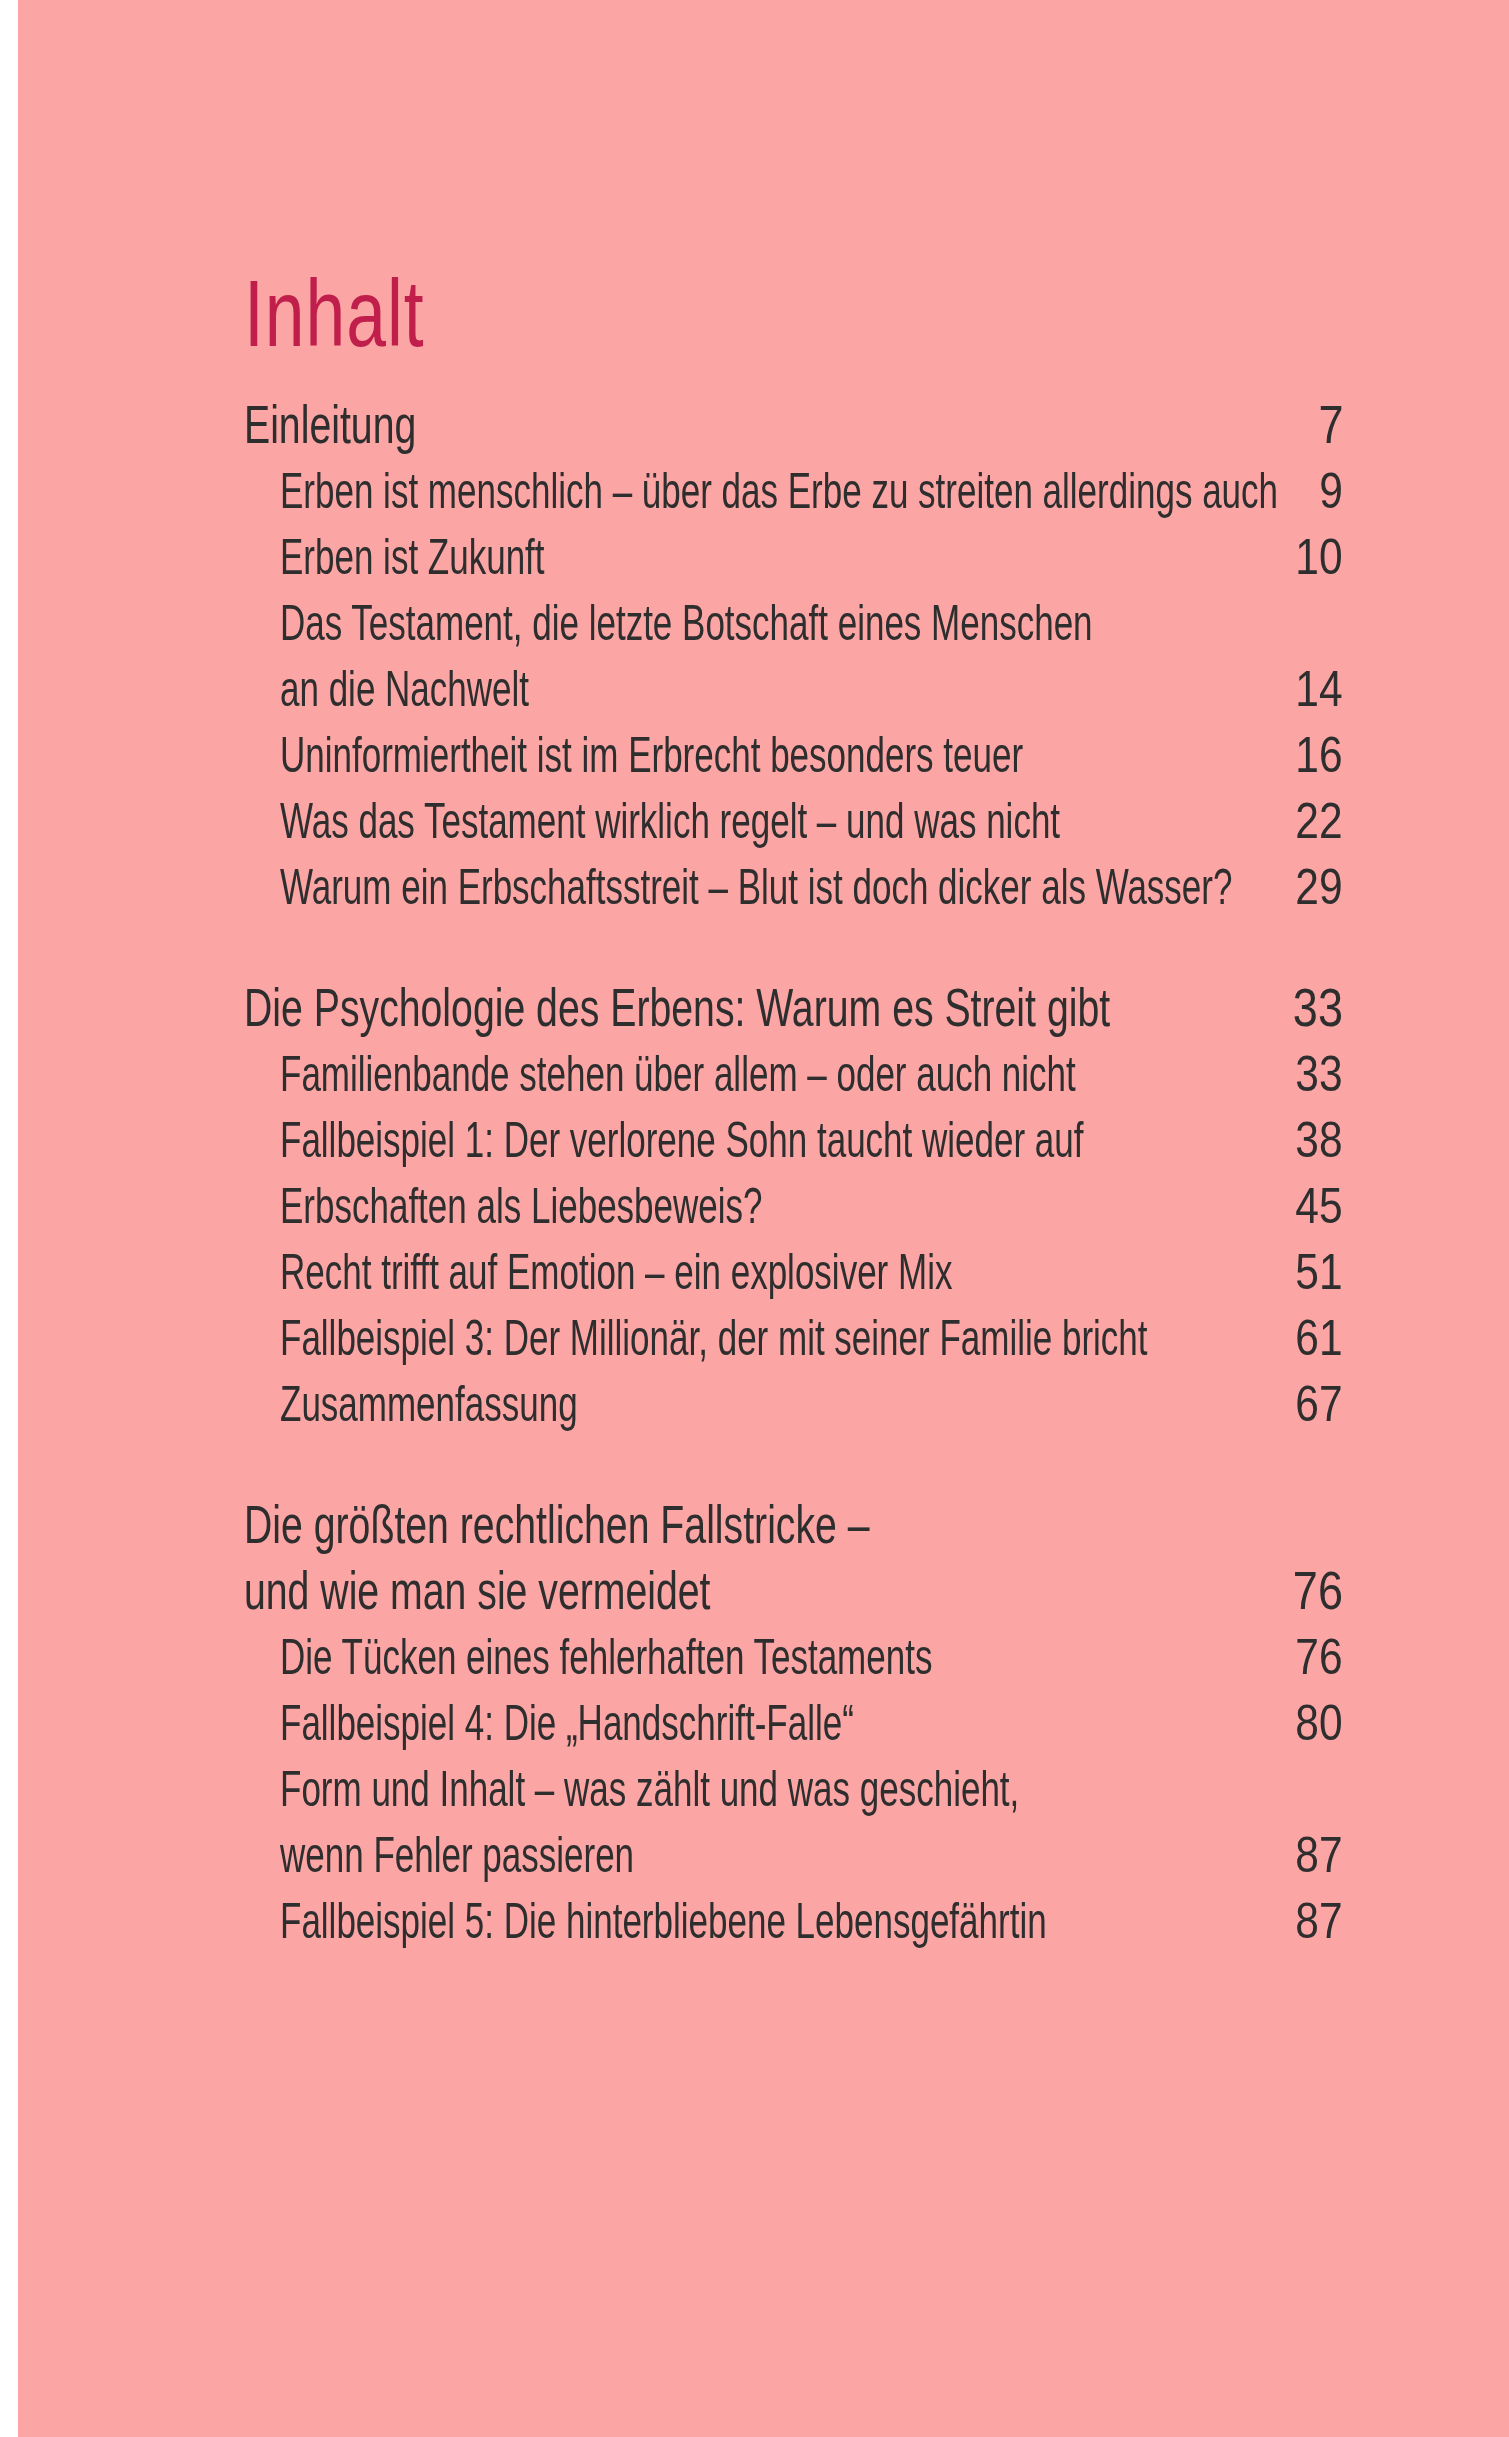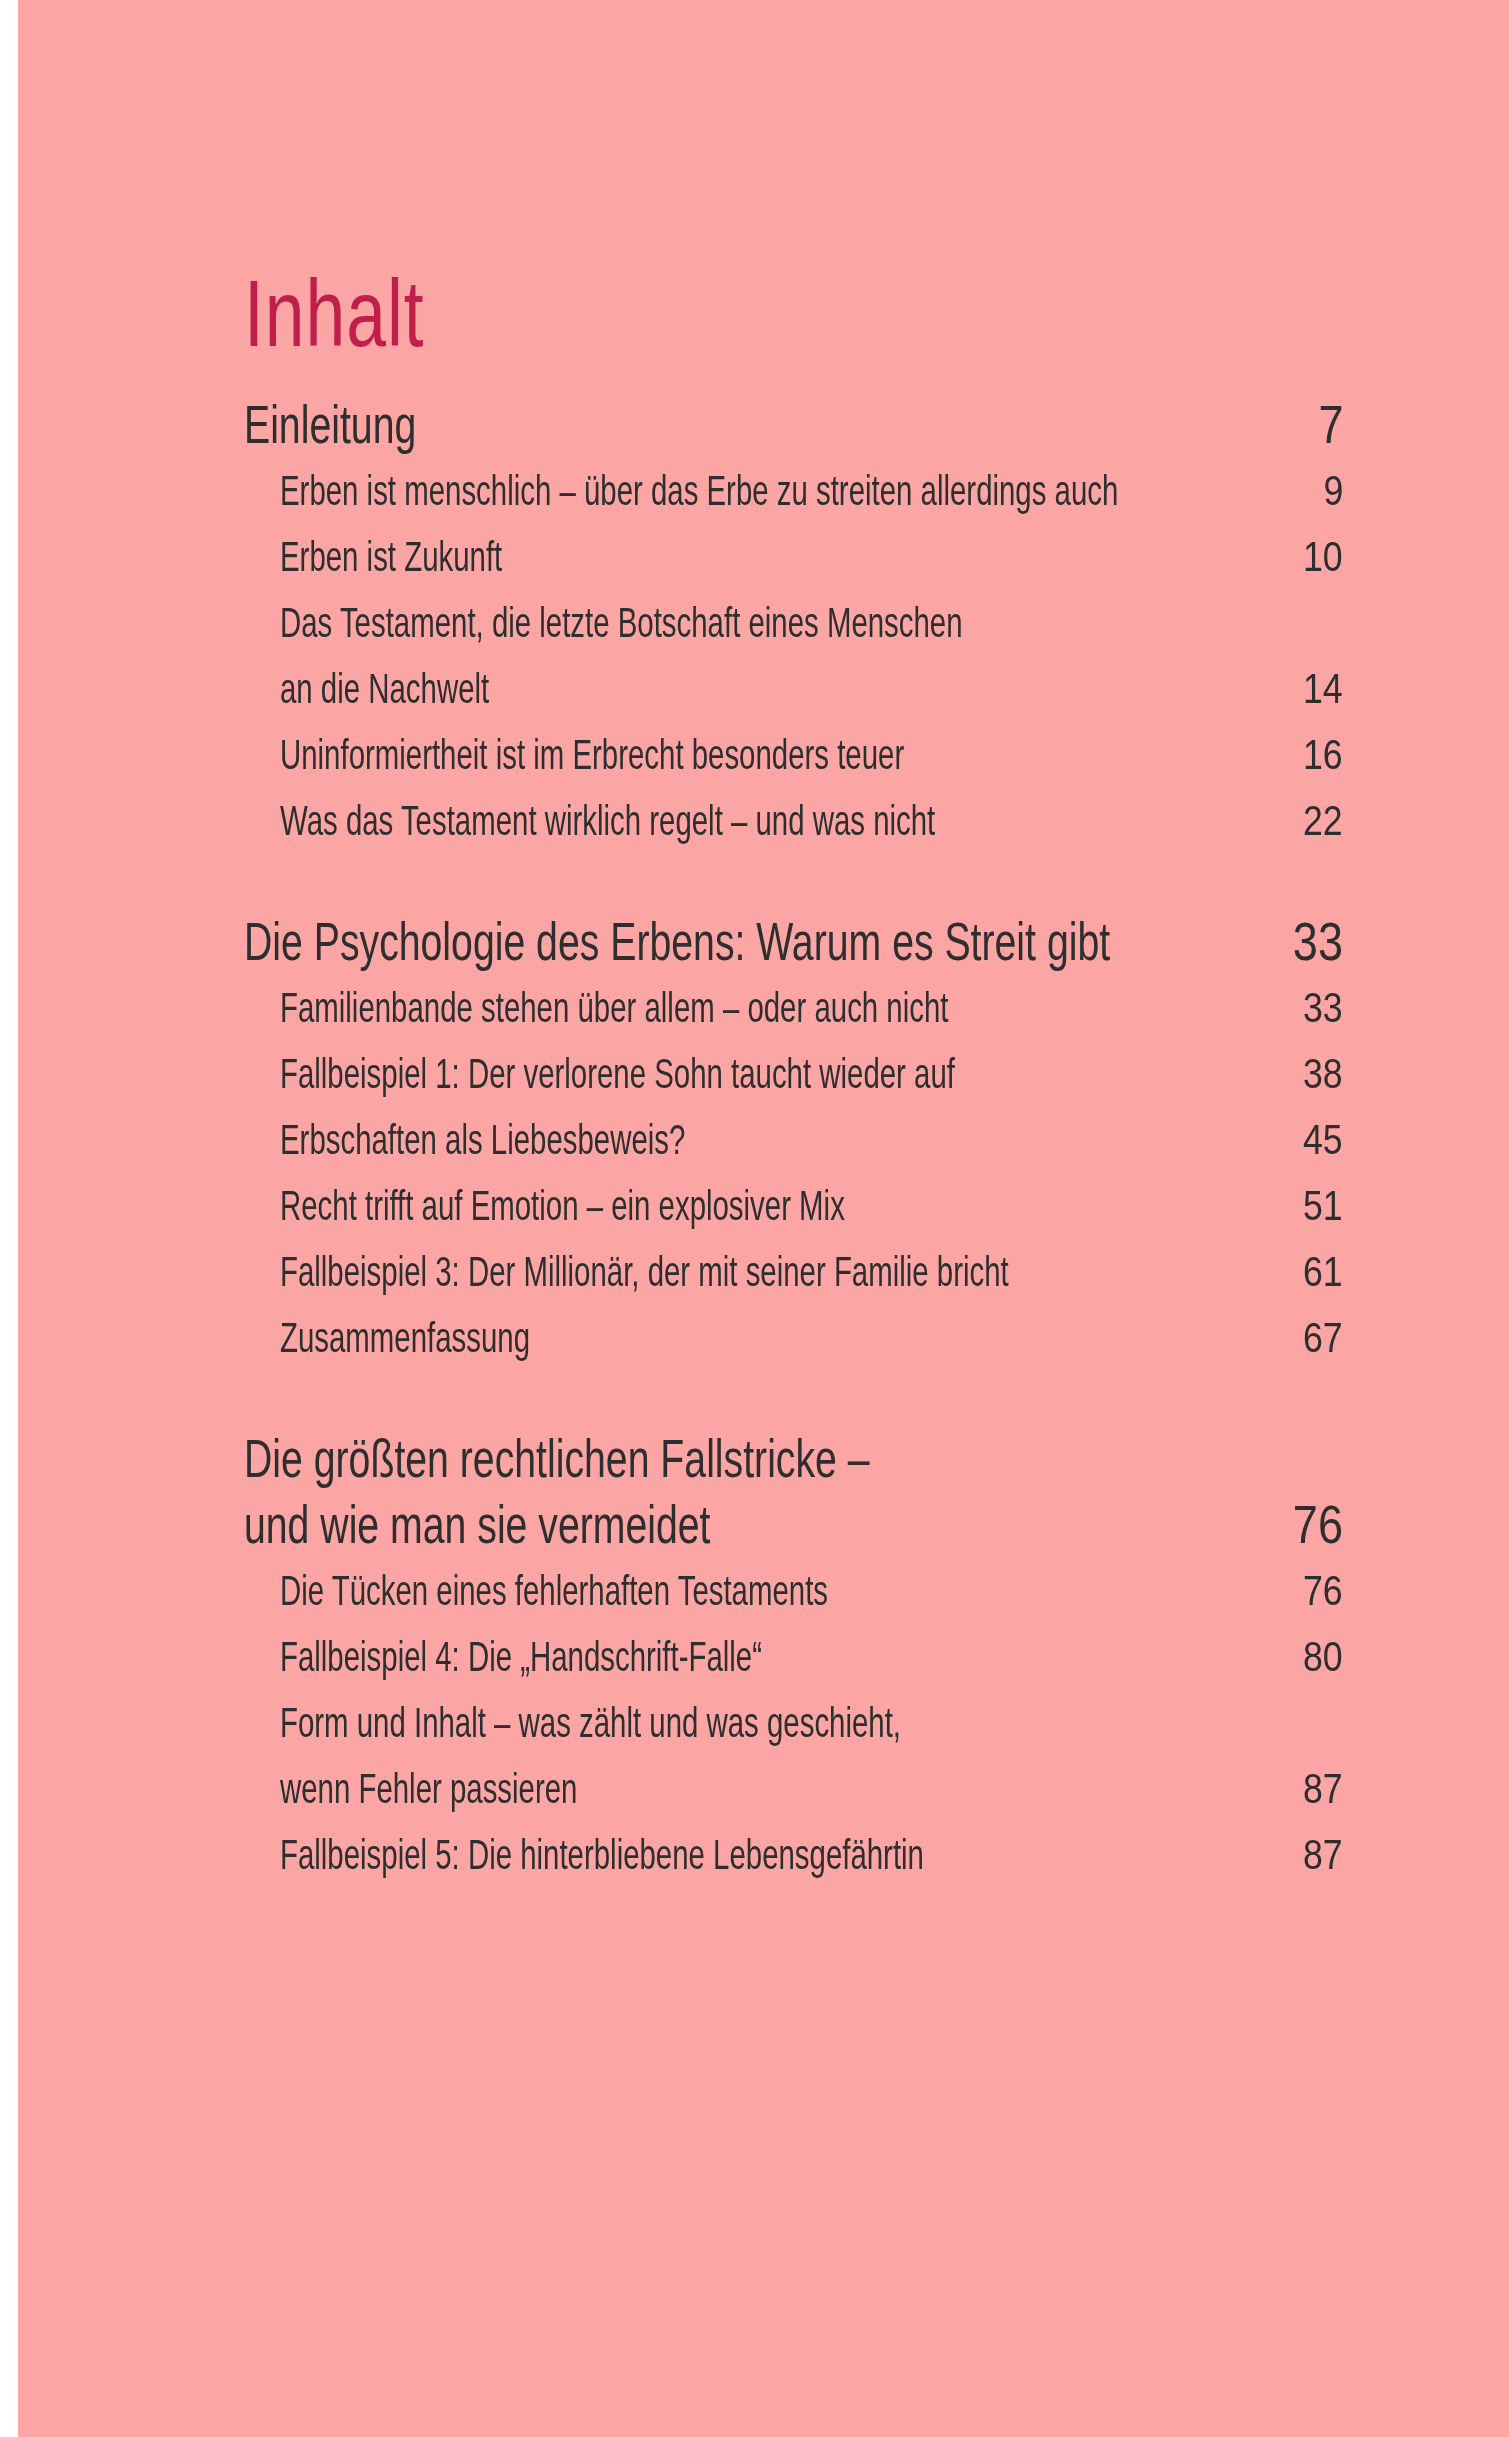--- a/index.html
+++ b/index.html
@@ -34,21 +34,21 @@
     left: 226px; top: 392px;
     width: 1099px;
   }
   .section + .section { margin-top: 55px; }
   .row {
     position: relative;
     height: 66px;
     line-height: 66px;
   }
   .row.heading { font-size: 53px; }
-  .row.item    { font-size: 42px; }
+  .row.item    { font-size: 50px; }
   .label {
     position: absolute;
     left: 0; top: 0;
     white-space: nowrap;
     transform: scaleX(0.70);
     transform-origin: left center;
   }
   .row.heading .label { transform: scaleX(0.74); }
   .row.item .label { left: 36px; }
   .page-num {
@@ -84,20 +84,24 @@
           <span class="label">an die Nachwelt</span>
           <span class="page-num">14</span>
         </div>
         <div class="row item">
           <span class="label">Uninformiertheit ist im Erbrecht besonders teuer</span>
           <span class="page-num">16</span>
         </div>
         <div class="row item">
           <span class="label">Was das Testament wirklich regelt – und was nicht</span>
           <span class="page-num">22</span>
+        </div>
+        <div class="row item">
+          <span class="label">Warum ein Erbschaftsstreit – Blut ist doch dicker als Wasser?</span>
+          <span class="page-num">29</span>
         </div>
       </div>
       <div class="section">
         <div class="row heading">
           <span class="label">Die Psychologie des Erbens: Warum es Streit gibt</span>
           <span class="page-num">33</span>
         </div>
         <div class="row item">
           <span class="label">Familienbande stehen über allem – oder auch nicht</span>
           <span class="page-num">33</span>

